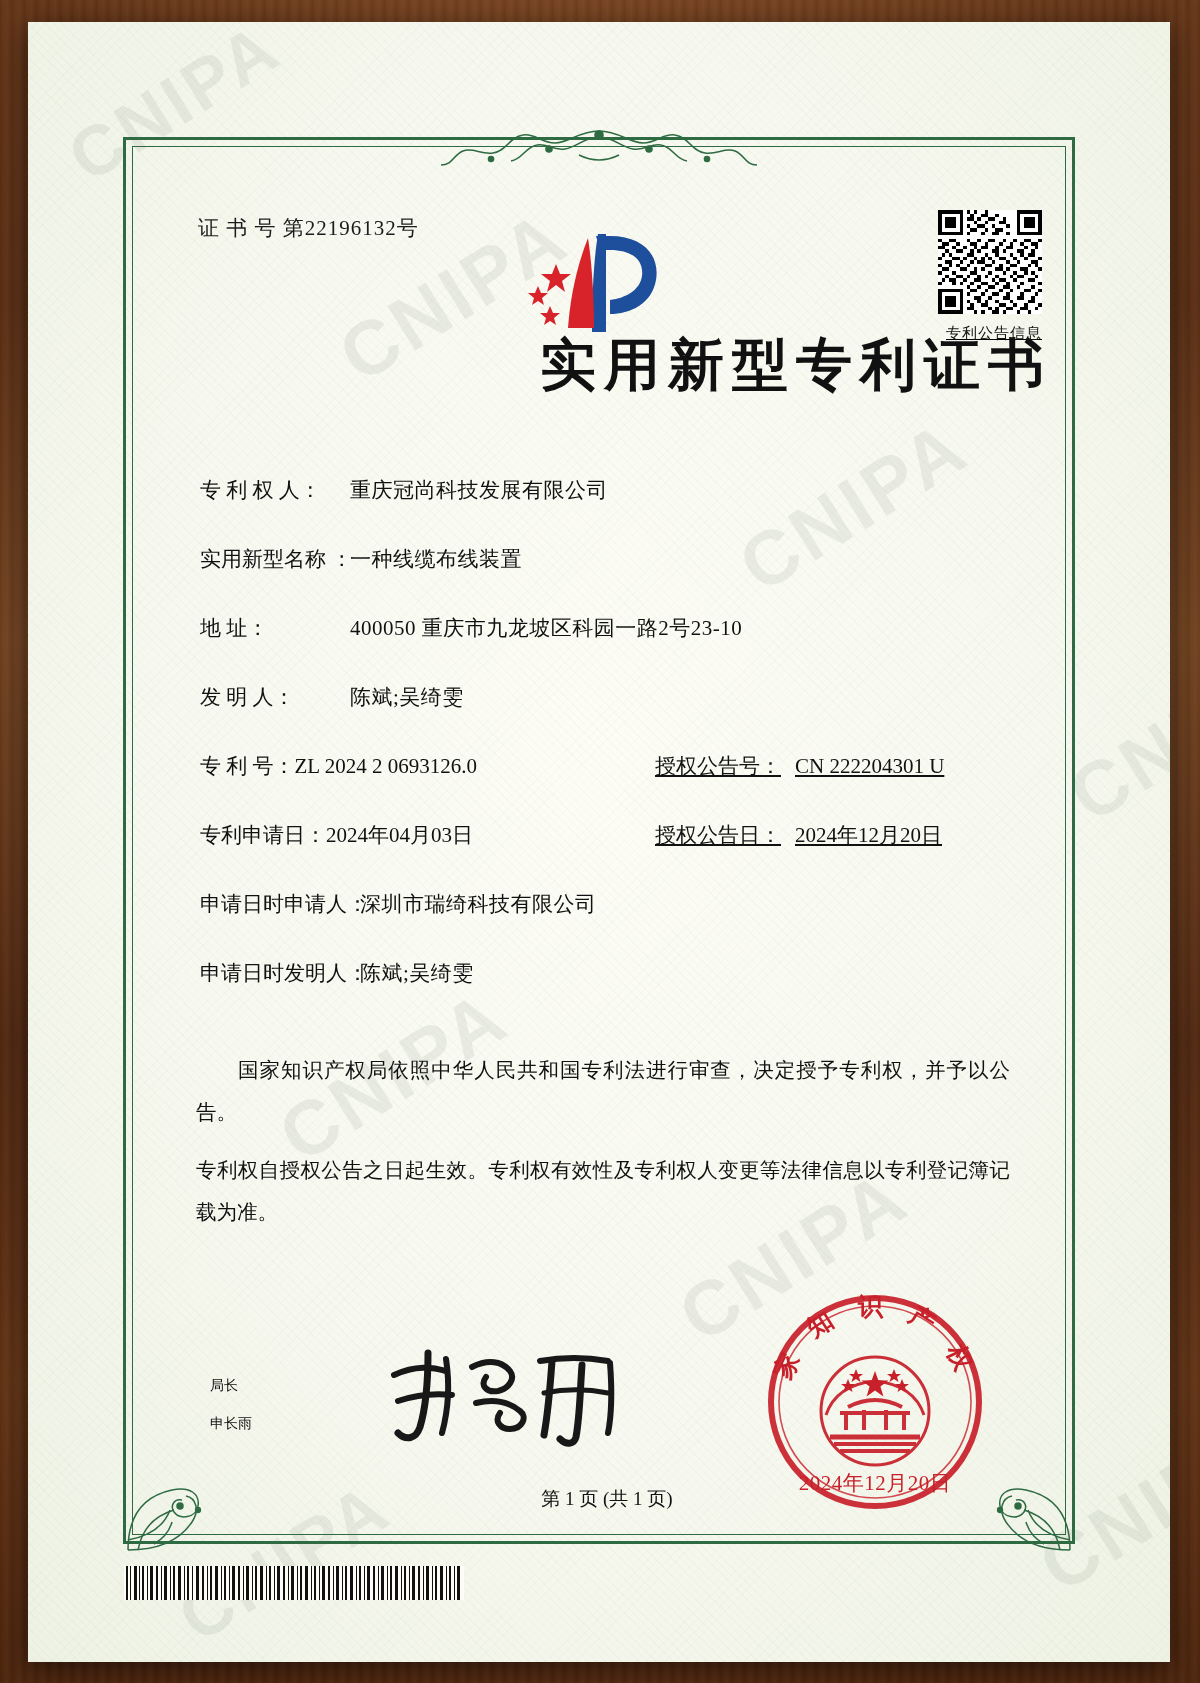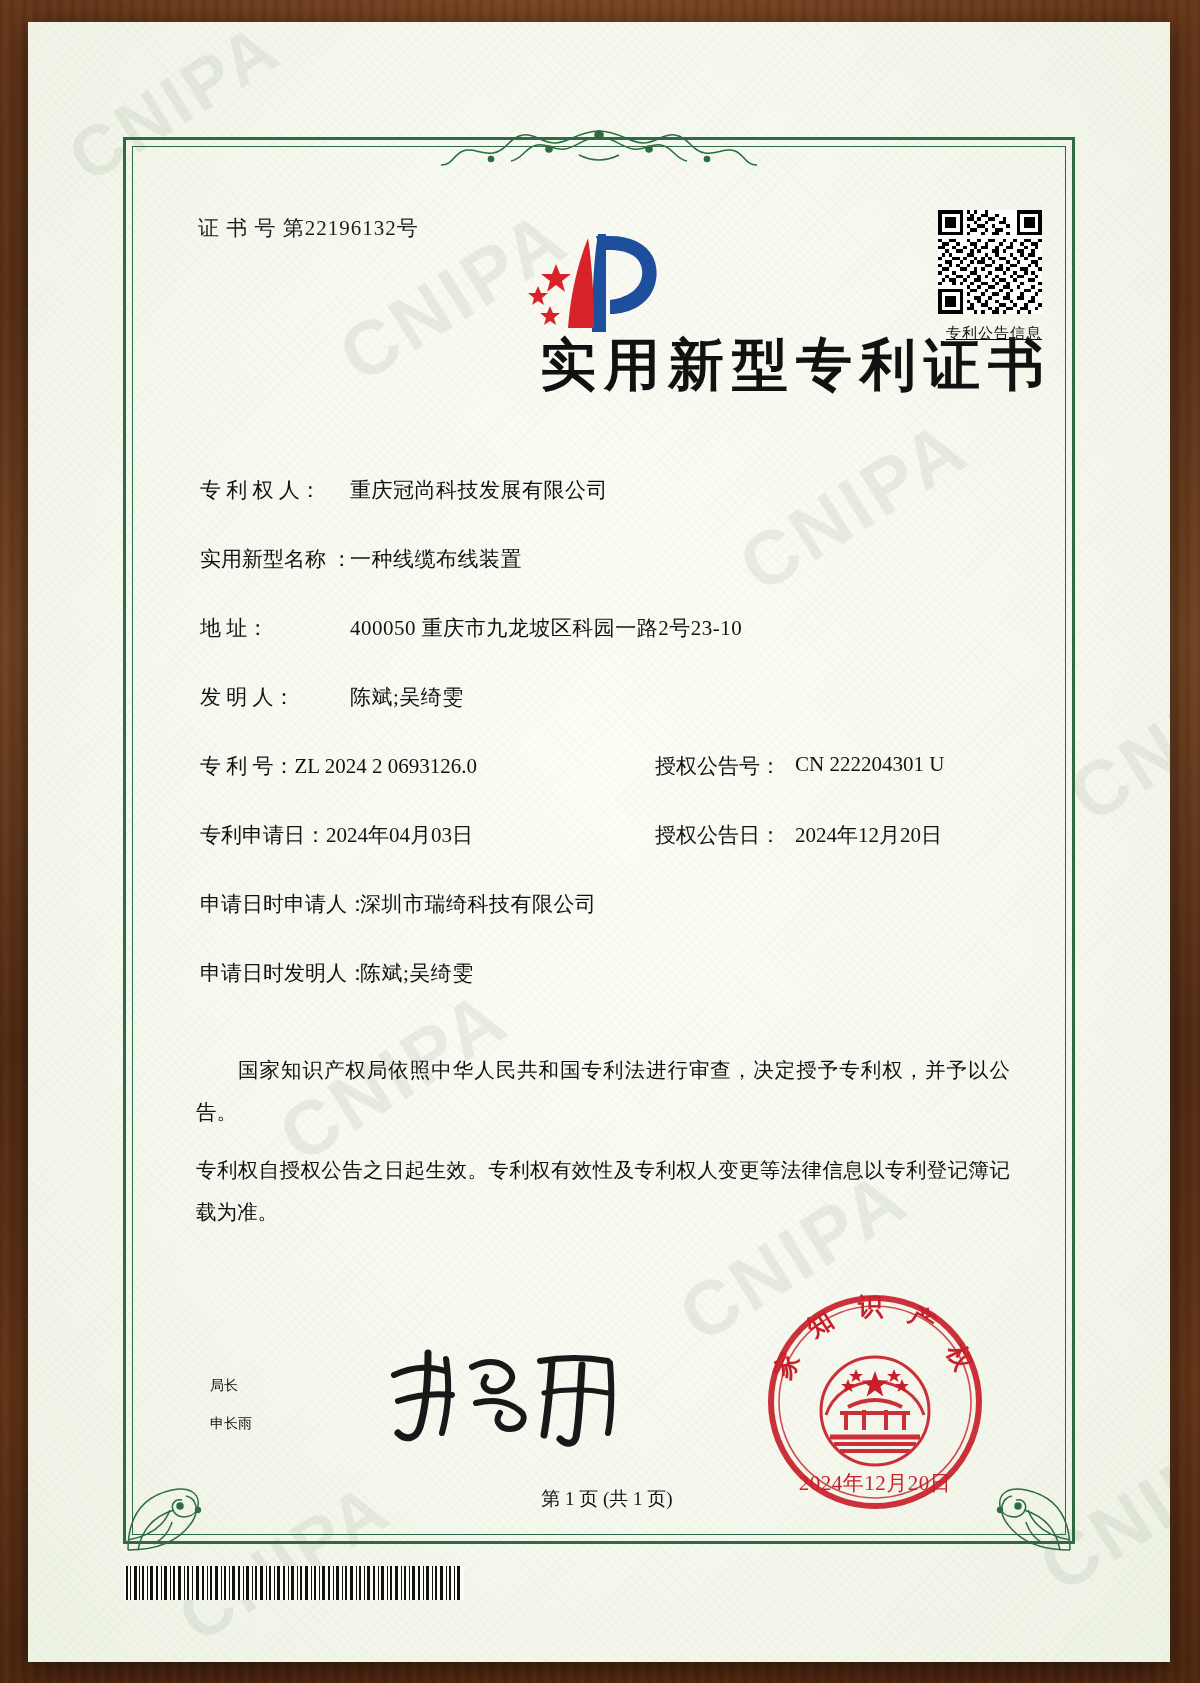--- a/index.html
+++ b/index.html
@@ -189,21 +189,22 @@
     font-size: 21px;
     color: #111;
   }
   .col-left {
     width: 455px;
     display: flex;
     align-items: baseline;
   }
   .col-right {
     display: flex;
-    align-items: flex-start;
+    align-items: center;
+    text-decoration: underline;
   }
   .col-right .label {
     width: auto;
     flex: 0 0 auto;
     margin-right: 14px;
   }
 
   .statement {
     margin-top: 62px;
     font-size: 20.5px;

